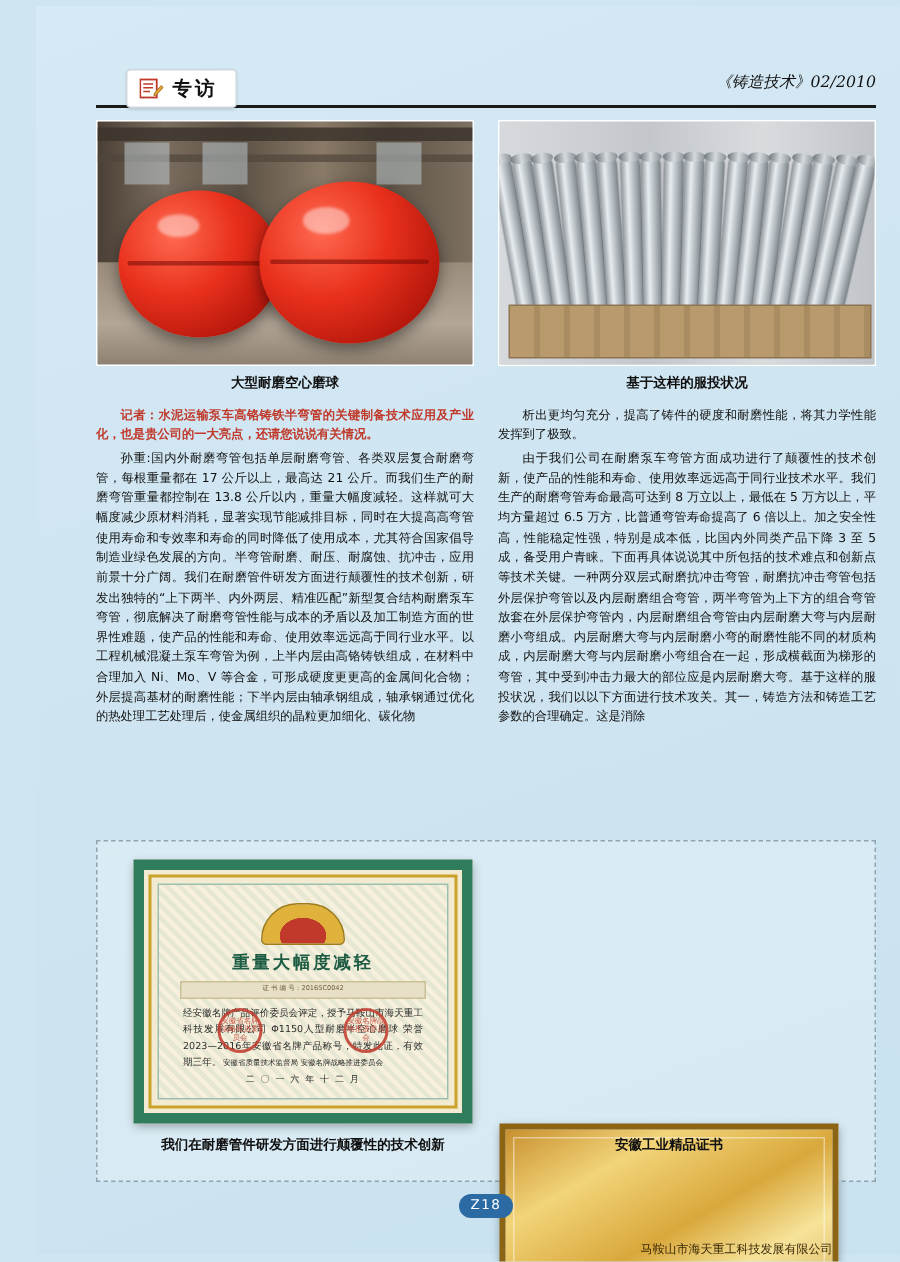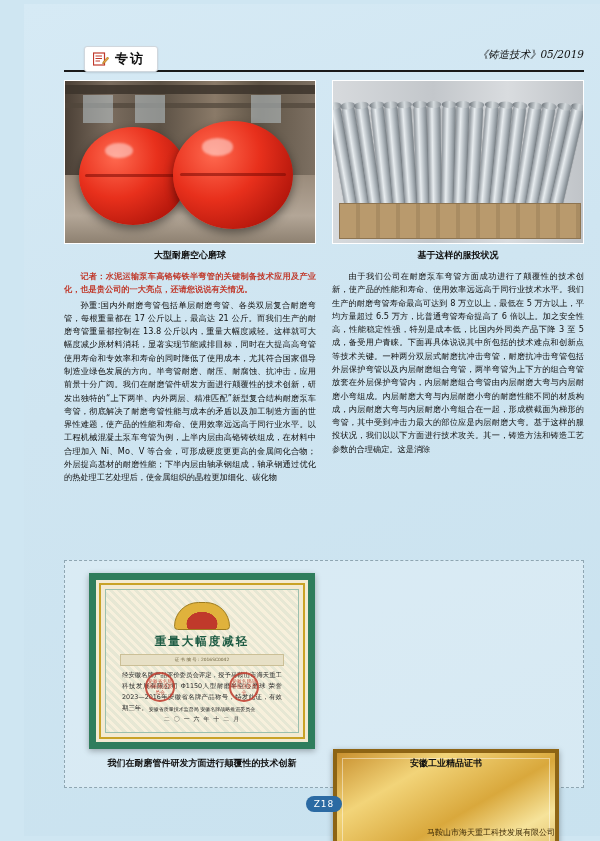--- a/index.html
+++ b/index.html
@@ -160,21 +160,21 @@
         <svg width="16" height="14" viewBox="0 0 16 14">
           <rect x="0.5" y="1" width="11" height="12" fill="#fff" stroke="#c0392b" stroke-width="1.2"></rect>
           <line x1="2.5" y1="4" x2="9" y2="4" stroke="#c0392b" stroke-width="1"></line>
           <line x1="2.5" y1="6.5" x2="9" y2="6.5" stroke="#c0392b" stroke-width="1"></line>
           <line x1="2.5" y1="9" x2="7" y2="9" stroke="#c0392b" stroke-width="1"></line>
           <path d="M10 10 L14.5 5 L15.8 6.3 L11.3 11.3 L9.6 11.7 Z" fill="#e8a33d" stroke="#9c6f17" stroke-width=".6"></path>
         </svg>
       </span>
       <span class="txt">专访</span>
     </div>
-    <div class="hdr-right">《铸造技术》05/2019</div>
+    <div class="hdr-right">《铸造技术》02/2010</div>
   </div>
 
   <div class="photo-row">
 
     <div class="photo-box left">
       <div class="photo p1">
         <div class="wallA"></div>
         <div class="beam"></div>
         <div class="beam2"></div>
         <div class="win" style="left:18px"></div>
@@ -222,20 +222,21 @@
     </div>
 
   </div>
 
   <div class="cols">
     <div class="col left">
       <p class="q lead">记者：水泥运输泵车高铬铸铁半弯管的关键制备技术应用及产业化，也是贵公司的一大亮点，还请您说说有关情况。</p>
       <p>孙重:国内外耐磨弯管包括单层耐磨弯管、各类双层复合耐磨弯管，每根重量都在 17 公斤以上，最高达 21 公斤。而我们生产的耐磨弯管重量都控制在 13.8 公斤以内，重量大幅度减轻。这样就可大幅度减少原材料消耗，显著实现节能减排目标，同时在大提高高弯管使用寿命和专效率和寿命的同时降低了使用成本，尤其符合国家倡导制造业绿色发展的方向。半弯管耐磨、耐压、耐腐蚀、抗冲击，应用前景十分广阔。我们在耐磨管件研发方面进行颠覆性的技术创新，研发出独特的“上下两半、内外两层、精准匹配”新型复合结构耐磨泵车弯管，彻底解决了耐磨弯管性能与成本的矛盾以及加工制造方面的世界性难题，使产品的性能和寿命、使用效率远远高于同行业水平。以工程机械混凝土泵车弯管为例，上半内层由高铬铸铁组成，在材料中合理加入 Ni、Mo、V 等合金，可形成硬度更更高的金属间化合物；外层提高基材的耐磨性能；下半内层由轴承钢组成，轴承钢通过优化的热处理工艺处理后，使金属组织的晶粒更加细化、碳化物</p>
     </div>
     <div class="col right">
+      <p>析出更均匀充分，提高了铸件的硬度和耐磨性能，将其力学性能发挥到了极致。</p>
       <p>由于我们公司在耐磨泵车弯管方面成功进行了颠覆性的技术创新，使产品的性能和寿命、使用效率远远高于同行业技术水平。我们生产的耐磨弯管寿命最高可达到 8 万立以上，最低在 5 万方以上，平均方量超过 6.5 万方，比普通弯管寿命提高了 6 倍以上。加之安全性高，性能稳定性强，特别是成本低，比国内外同类产品下降 3 至 5 成，备受用户青睐。下面再具体说说其中所包括的技术难点和创新点等技术关键。一种两分双层式耐磨抗冲击弯管，耐磨抗冲击弯管包括外层保护弯管以及内层耐磨组合弯管，两半弯管为上下方的组合弯管放套在外层保护弯管内，内层耐磨组合弯管由内层耐磨大弯与内层耐磨小弯组成。内层耐磨大弯与内层耐磨小弯的耐磨性能不同的材质构成，内层耐磨大弯与内层耐磨小弯组合在一起，形成横截面为梯形的弯管，其中受到冲击力最大的部位应是内层耐磨大弯。基于这样的服投状况，我们以以下方面进行技术攻关。其一，铸造方法和铸造工艺参数的合理确定。这是消除</p>
     </div>
   </div>
 
   <div class="certs">
 
     <div class="cert left c1">
       <div class="inner">
         <div class="emblem"></div>
         <div class="t1">重量大幅度减轻</div>

